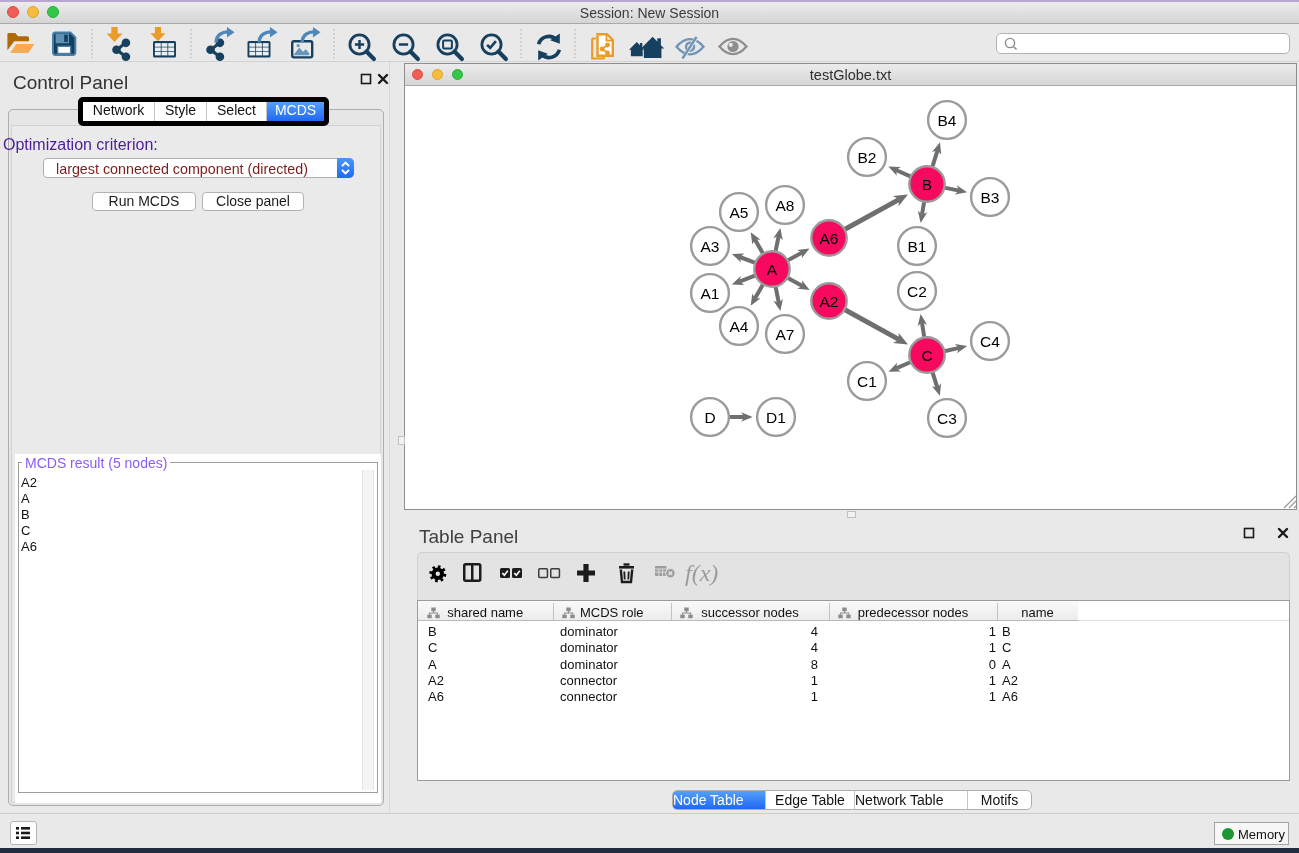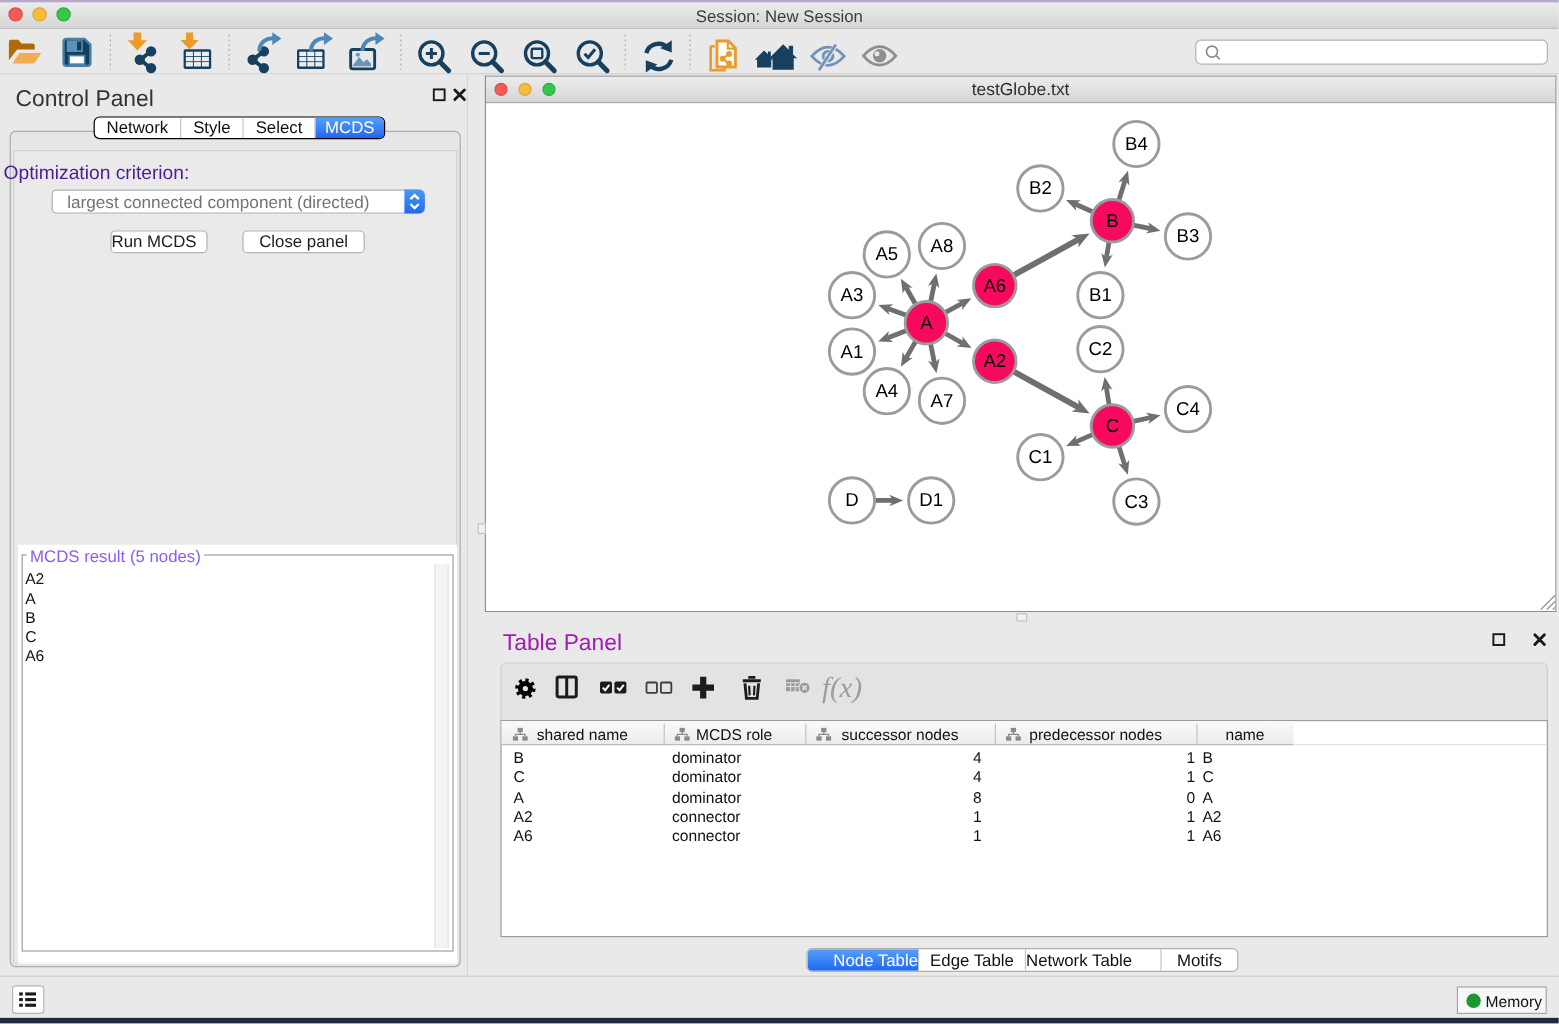--- a/index.html
+++ b/index.html
@@ -166,37 +166,37 @@
 <svg class="abs" width="12" height="12" style="left:360px;top:73px">
     <rect x="1.5" y="1.5" width="9" height="9" fill="none" stroke="#1a1a1a" stroke-width="1.6"></rect>
   </svg>
 <svg class="abs" width="12" height="12" style="left:377px;top:73px">
     <path d="M2 2 L10 10 M10 2 L2 10" stroke="#1a1a1a" stroke-width="2.4" stroke-linecap="round"></path>
   </svg>
 
 <div class="abs" style="left:8px;top:109px;width:376px;height:697px;border:1px solid #adadad;border-radius:5px;background:#e6e6e6"></div>
 <div class="abs" style="left:11px;top:125px;width:370px;height:678px;border:1px solid #d2d2d2;background:#eaeaea"></div>
 
-<div class="abs" style="left:78px;top:97px;height:19px;display:flex;border:1px solid #000000;border-radius:5px;overflow:hidden;background:#fff">
+<div class="abs" style="left:78px;top:97px;height:29px;display:flex;border:5px solid #000000;border-radius:5px;overflow:hidden;background:#fff">
   <div style="width:72px;border-right:1px solid #c6c6c6;text-align:center;font-size:14px;line-height:17px;color:#111">Network</div>
   <div style="width:52px;border-right:1px solid #c6c6c6;text-align:center;font-size:14px;line-height:17px;color:#111">Style</div>
   <div style="width:60px;border-right:1px solid #c6c6c6;text-align:center;font-size:14px;line-height:17px;color:#111">Select</div>
   <div style="width:57px;text-align:center;font-size:14px;line-height:17px;color:#fff;background:linear-gradient(#55a0f9,#2068f4)">MCDS</div>
 </div>
 
 <div class="abs" style="left:3px;top:136px;width:393px;text-align:left;font-size:16px;color:#4c1d95">Optimization criterion:</div>
 
 <div class="abs" style="left:43px;top:158px;width:311px;height:20px;background:#fff;border:1px solid #b0b0b0;border-radius:4px"></div>
-<div class="abs" style="left:56px;top:161px;font-size:14.3px;color:#737373">largest connected component (directed)</div>
+<div class="abs" style="left:56px;top:161px;font-size:14.3px;color:#7f1d1d">largest connected component (directed)</div>
 <div class="abs" style="left:337px;top:158px;width:17px;height:20px;background:linear-gradient(#4a97f7,#1e6cf2);border-radius:0 5px 5px 0"></div>
 <svg class="abs" width="17" height="20" style="left:337px;top:158px">
     <path d="M5 8 L8.5 4.6 L12 8 M5 12 L8.5 15.4 L12 12" fill="none" stroke="#fff" stroke-width="2"></path>
   </svg>
 
-<div class="abs" style="left:92px;top:192px;width:81px;height:19px;background:#fff;border:1px solid #b3b3b3;border-radius:4px;font-size:14px;line-height:17px;color:#1c1c1c">Run MCDS</div>
+<div class="abs" style="left:92px;top:192px;width:104px;height:19px;background:#fff;border:1px solid #b3b3b3;border-radius:4px;text-align:center;font-size:14px;line-height:17px;color:#1c1c1c">Run MCDS</div>
 <div class="abs" style="left:202px;top:192px;width:102px;height:19px;background:#fff;border:1px solid #b3b3b3;border-radius:4px;text-align:center;font-size:14px;line-height:17px;color:#1c1c1c">Close panel</div>
 
 <div class="abs" style="left:15px;top:454px;width:366px;height:349px;background:#fff"></div>
 <div class="abs" style="left:18px;top:462px;width:360px;height:331px;border:1px solid #9e9e9e"></div>
 <div class="abs" style="left:22px;top:455px;background:#fff;padding:0 3px;font-size:14px;color:#8b5cf6">MCDS result (5 nodes)</div>
 
 <div class="abs" style="left:362px;top:470px;width:12px;height:320px;background:#f4f4f4;border-left:1px solid #e2e2e2;border-right:1px solid #e2e2e2"></div>
 <div class="abs" style="left:21px;top:475px;font-size:13px;line-height:16px;color:#111">A2<br>A<br>B<br>C<br>A6</div>
 
 <div class="abs" style="left:404px;top:63px;width:893px;height:447px;background:#fff;border:1px solid #8e8e8e"></div>
@@ -292,21 +292,21 @@
 
 </div>
 
 <svg class="abs" width="14" height="14" style="left:1283px;top:495px">
     <path d="M13 1 L1 13 M13 6 L6 13 M13 11 L11 13" stroke="#9a9a9a" stroke-width="1.2"></path>
   </svg>
 
 <div class="abs" style="left:398px;top:436px;width:7px;height:9px;background:#f2f2f2;border:1px solid #c0c0c0"></div>
 <div class="abs" style="left:847px;top:511px;width:9px;height:7px;background:#f2f2f2;border:1px solid #c0c0c0"></div>
 
-<div class="abs txt" style="left:419px;top:526px;color:#a21caf">Table Panel</div>
+<div class="abs txt" style="left:419px;top:526px;color:#404040">Table Panel</div>
 <svg class="abs" width="12" height="12" style="left:1243px;top:527px">
     <rect x="1.5" y="1.5" width="9" height="9" fill="none" stroke="#1a1a1a" stroke-width="1.6"></rect>
   </svg>
 <svg class="abs" width="12" height="12" style="left:1277px;top:527px">
     <path d="M2 2 L10 10 M10 2 L2 10" stroke="#1a1a1a" stroke-width="2.4" stroke-linecap="round"></path>
   </svg>
 
 <div class="abs" id="ttoolbar" style="left:417px;top:552px;width:873px;height:56px;background:#e3e3e3;border:1px solid #cfcfcf;border-radius:5px">
 <svg width="871" height="39" style="position:absolute;left:0;top:0">
       <g transform="translate(11,12)">
@@ -422,21 +422,21 @@
     <div style="position:absolute;left:411px;top:71.89999999999999px;width:167px;text-align:right;font-size:13px;color:#111">1</div>
     <div style="position:absolute;left:584px;top:71.89999999999999px;font-size:13px;color:#111">A2</div>
     <div style="position:absolute;left:10px;top:88.19999999999999px;font-size:13px;color:#111">A6</div>
     <div style="position:absolute;left:142px;top:88.19999999999999px;font-size:13px;color:#111">connector</div>
     <div style="position:absolute;left:253px;top:88.19999999999999px;width:147px;text-align:right;font-size:13px;color:#111">1</div>
     <div style="position:absolute;left:411px;top:88.19999999999999px;width:167px;text-align:right;font-size:13px;color:#111">1</div>
     <div style="position:absolute;left:584px;top:88.19999999999999px;font-size:13px;color:#111">A6</div>
 </div>
 
 <div class="abs" style="left:672px;top:790px;height:20px;display:flex;border:1px solid #b0b0b0;border-radius:5px;overflow:hidden;background:#fff">
-  <div style="width:92px;text-align:right;font-size:14px;line-height:18px;color:#fff;background:linear-gradient(#55a0f9,#2068f4)">Node Table</div>
+  <div style="width:92px;text-align:left;font-size:14px;line-height:18px;color:#fff;background:linear-gradient(#55a0f9,#2068f4)">Node Table</div>
   <div style="width:89px;border-left:1px solid #c6c6c6;text-align:center;font-size:14px;line-height:18px;color:#111">Edge Table</div>
   <div style="width:113px;border-left:1px solid #c6c6c6;text-align:left;font-size:14px;line-height:18px;color:#111">Network Table</div>
   <div style="width:64px;border-left:1px solid #c6c6c6;text-align:center;font-size:14px;line-height:18px;color:#111">Motifs</div>
 </div>
 
 <div class="abs" style="left:0;top:813px;width:1299px;height:35px;background:#e9e9e9;border-top:1px solid #cccccc"></div>
 <div class="abs" style="left:10px;top:821px;width:27px;height:24px;background:#fdfdfd;border:1px solid #b6b6b6;border-radius:3px"></div>
 <svg class="abs" width="16" height="14" style="left:15px;top:826px">
     <g fill="#1a1a1a">
       <rect x="1" y="1" width="3" height="2.6"></rect>

